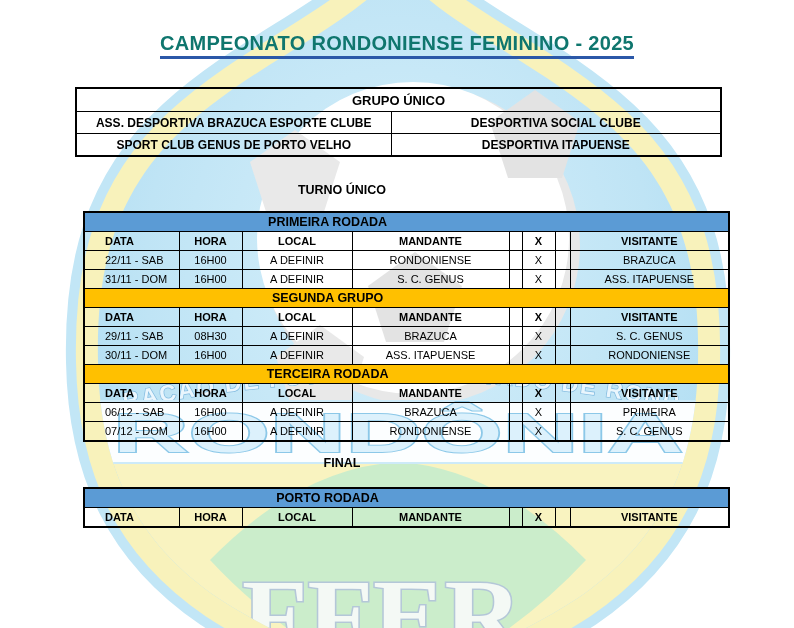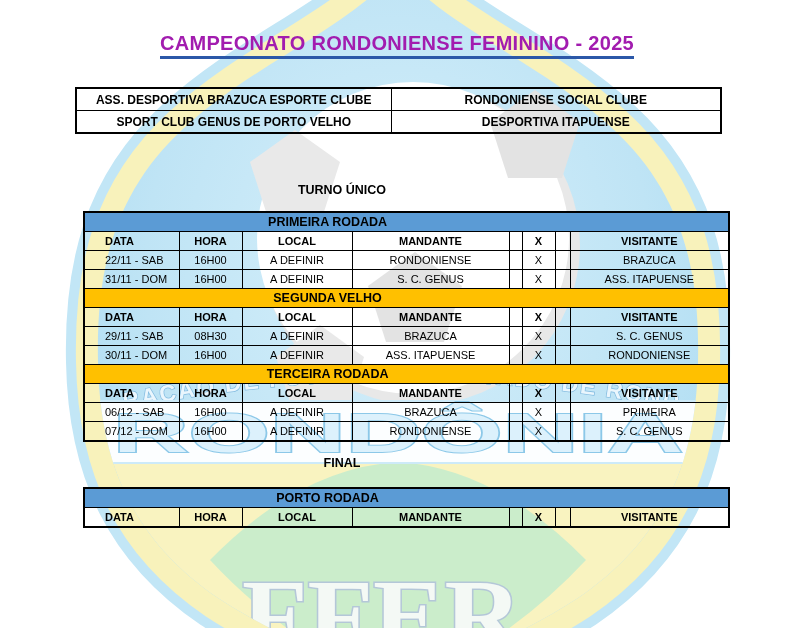--- a/index.html
+++ b/index.html
@@ -4,21 +4,21 @@
 <style>
   html,body{margin:0;padding:0;}
   .page{
     position:relative;width:794px;height:628px;overflow:hidden;background:#ffffff;
     font-family:"Liberation Sans",sans-serif;color:#000;
   }
   .wm{position:absolute;left:0;top:0;width:794px;height:628px;}
 
   .title{position:absolute;top:32px;left:0;width:100%;text-align:center;}
   .title span{
-    display:inline-block;font-size:20px;font-weight:bold;color:#a21caf;
+    display:inline-block;font-size:20px;font-weight:bold;color:#0f766e;
     letter-spacing:.3px;border-bottom:3px solid #2B58A8;padding-bottom:1px;
   }
 
   .grupo{
     position:absolute;left:75px;top:87px;width:645px;
     border-collapse:collapse;table-layout:fixed;border:2.5px solid #000;
   }
   .grupo td{
     border:1.5px solid #000;background:transparent;
     font-weight:bold;text-align:center;font-size:12px;height:21px;padding:0;
@@ -112,23 +112,26 @@
   <div class="title">
     <span>CAMPEONATO RONDONIENSE FEMININO - 2025</span>
   </div>
 
   <table class="grupo">
     <colgroup>
         <col style="width:315px">
         <col style="width:330px">
       </colgroup>
     <tbody id="grupo-body">
+      <tr class="g-head">
+        <td colspan="2">GRUPO ÚNICO</td>
+      </tr>
     <tr>
           <td>ASS. DESPORTIVA BRAZUCA ESPORTE CLUBE</td>
-          <td>RONDONIENSE SOCIAL CLUBE</td>
+          <td>DESPORTIVA SOCIAL CLUBE</td>
         </tr>
         <tr>
           <td>SPORT CLUB GENUS DE PORTO VELHO</td>
           <td>DESPORTIVA ITAPUENSE</td>
         </tr>
       </tbody>
   </table>
 
   <div class="slabel turno">TURNO ÚNICO</div>
 
@@ -171,21 +174,21 @@
           <td class="l">31/11 - DOM</td>
           <td>16H00</td>
           <td>A DEFINIR</td>
           <td>S. C. GENUS</td>
           <td></td>
           <td>X</td>
           <td></td>
           <td>ASS. ITAPUENSE</td>
         </tr>
         <tr class="bar bar-orange">
-          <td colspan="8">SEGUNDA VELHO</td>
+          <td colspan="8">SEGUNDA GRUPO</td>
         </tr>
         <tr>
           <td class="hd l">DATA</td>
           <td class="hd">HORA</td>
           <td class="hd">LOCAL</td>
           <td class="hd">MANDANTE</td>
           <td class="hd"></td>
           <td class="hd">X</td>
           <td class="hd"></td>
           <td class="hd">VISITANTE</td>

